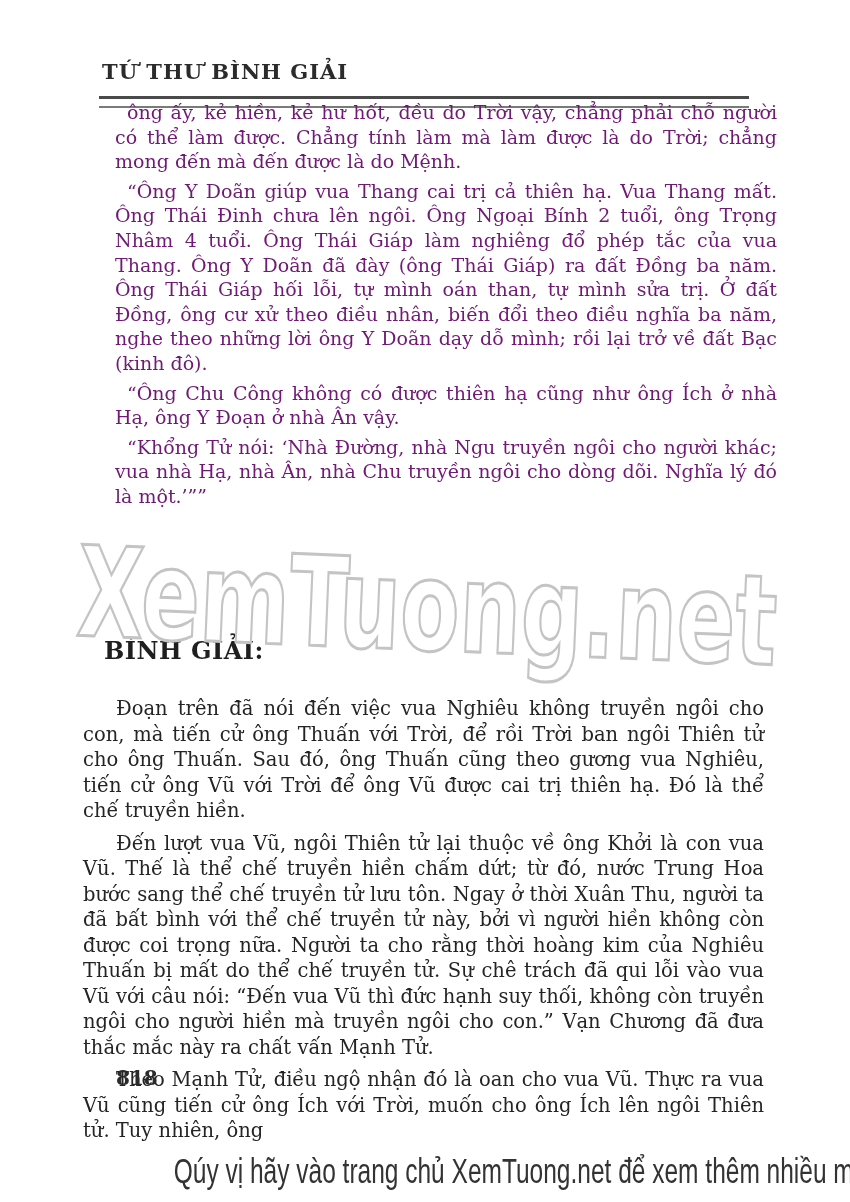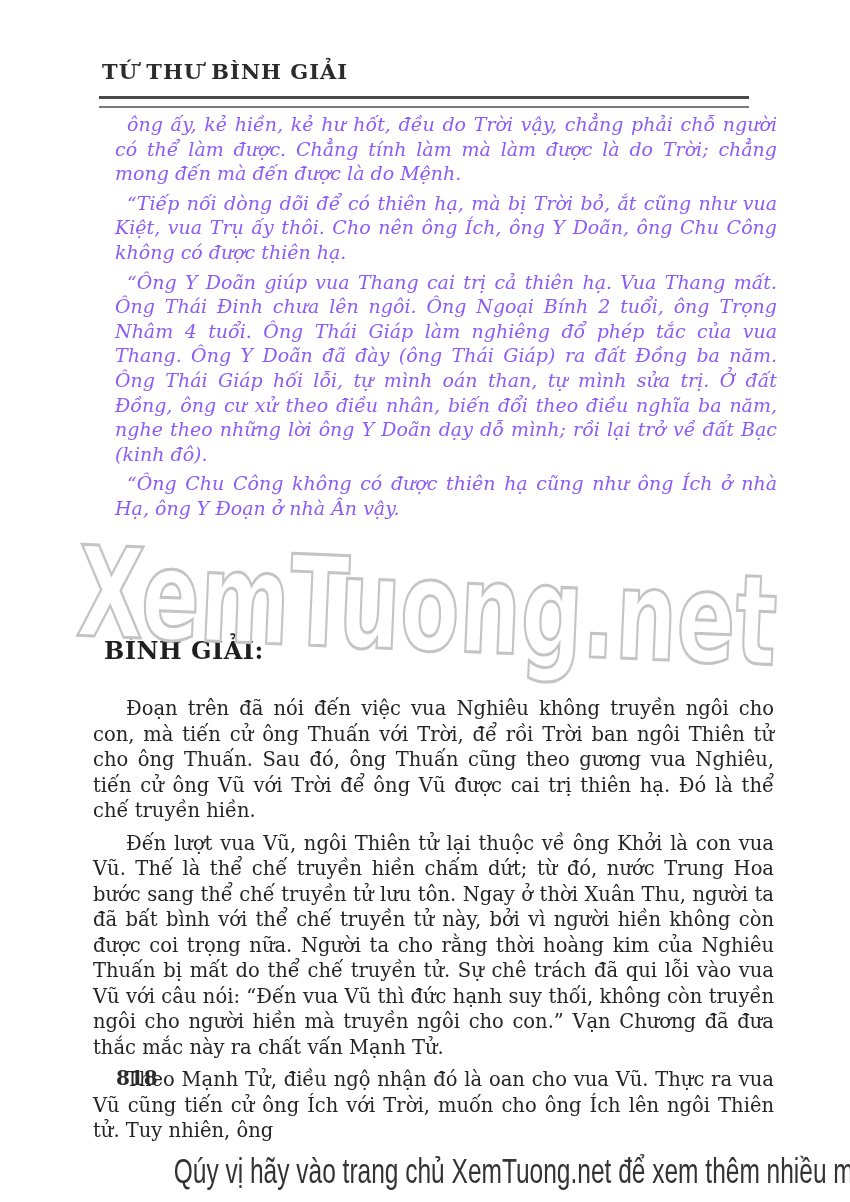--- a/index.html
+++ b/index.html
@@ -11,32 +11,32 @@
   .book-header-title {
     position:absolute; left:102px; top:59px;
     font-size:21px; font-weight:bold; letter-spacing:1px; color:#2b2b2b;
     white-space:nowrap;
   }
   .header-rule {
     position:absolute; left:99px; top:96px; width:650px; height:7px;
     border-top:3px solid #4a4a4a; border-bottom:2px solid #7a7a7a;
   }
   .quote-block {
-    position:absolute; left:115px; top:112px; width:662px;
-    font-style:italic; font-size:19px; line-height:24.6px;
-    text-align:justify; text-align-last:left; color:#8b5cf6;
+    position:absolute; left:115px; top:100px; width:662px;
+    font-size:19px; line-height:24.6px;
+    text-align:justify; text-align-last:left; color:#701a75;
   }
   .quote-block p { margin:0 0 5px 0; text-indent:12px; }
   .commentary-heading {
     position:absolute; left:104px; top:636px;
     font-size:24px; font-weight:bold; letter-spacing:0.5px; color:#1f1f1f;
     white-space:nowrap;
   }
   .commentary-body {
-    position:absolute; left:93px; top:696px; width:681px;
+    position:absolute; left:83px; top:696px; width:681px;
     font-size:19.5px; line-height:25.5px;
     text-align:justify; text-align-last:left; color:#242424;
   }
   .commentary-body p { margin:0 0 7px 0; text-indent:33px; }
   .page-number {
     position:absolute; left:116px; top:1066px;
     font-size:20px; font-weight:bold; color:#2b2b2b;
   }
   .watermark-wrap {
     position:absolute; left:42px; top:510px; width:770px; height:205px;
@@ -57,23 +57,23 @@
 </head>
 <body>
 
 <div class="page">
 
   <div class="book-header-title">TỨ THƯ BÌNH GIẢI</div>
   <div class="header-rule"></div>
 
   <div class="quote-block">
     <p>ông ấy, kẻ hiền, kẻ hư hốt, đều do Trời vậy, chẳng phải chỗ người có thể làm được. Chẳng tính làm mà làm được là do Trời; chẳng mong đến mà đến được là do Mệnh.</p>
-    <p>“Tiếp nối dòng dõi để có thiên hạ, mà bị Trời bỏ, ắt cũng như vua Kiệt, vua Trụ ấy thôi. Cho nên ông Ích, ông Y Doãn, ông Chu Công không có được thiên hạ.</p>
     <p>“Ông Y Doãn giúp vua Thang cai trị cả thiên hạ. Vua Thang mất. Ông Thái Đinh chưa lên ngôi. Ông Ngoại Bính 2 tuổi, ông Trọng Nhâm 4 tuổi. Ông Thái Giáp làm nghiêng đổ phép tắc của vua Thang. Ông Y Doãn đã đày (ông Thái Giáp) ra đất Đồng ba năm. Ông Thái Giáp hối lỗi, tự mình oán than, tự mình sửa trị. Ở đất Đồng, ông cư xử theo điều nhân, biến đổi theo điều nghĩa ba năm, nghe theo những lời ông Y Doãn dạy dỗ mình; rồi lại trở về đất Bạc (kinh đô).</p>
     <p>“Ông Chu Công không có được thiên hạ cũng như ông Ích ở nhà Hạ, ông Y Đoạn ở nhà Ân vậy.</p>
+    <p>“Khổng Tử nói: ‘Nhà Đường, nhà Ngu truyền ngôi cho người khác; vua nhà Hạ, nhà Ân, nhà Chu truyền ngôi cho dòng dõi. Nghĩa lý đó là một.’””</p>
   </div>
 
   <div class="commentary-heading">BÌNH GIẢI:</div>
 
   <div class="commentary-body">
     <p>Đoạn trên đã nói đến việc vua Nghiêu không truyền ngôi cho con, mà tiến cử ông Thuấn với Trời, để rồi Trời ban ngôi Thiên tử cho ông Thuấn. Sau đó, ông Thuấn cũng theo gương vua Nghiêu, tiến cử ông Vũ với Trời để ông Vũ được cai trị thiên hạ. Đó là thể chế truyền hiền.</p>
     <p>Đến lượt vua Vũ, ngôi Thiên tử lại thuộc về ông Khởi là con vua Vũ. Thế là thể chế truyền hiền chấm dứt; từ đó, nước Trung Hoa bước sang thể chế truyền tử lưu tôn. Ngay ở thời Xuân Thu, người ta đã bất bình với thể chế truyền tử này, bởi vì người hiền không còn được coi trọng nữa. Người ta cho rằng thời hoàng kim của Nghiêu Thuấn bị mất do thể chế truyền tử. Sự chê trách đã qui lỗi vào vua Vũ với câu nói: “Đến vua Vũ thì đức hạnh suy thối, không còn truyền ngôi cho người hiền mà truyền ngôi cho con.” Vạn Chương đã đưa thắc mắc này ra chất vấn Mạnh Tử.</p>
     <p>Theo Mạnh Tử, điều ngộ nhận đó là oan cho vua Vũ. Thực ra vua Vũ cũng tiến cử ông Ích với Trời, muốn cho ông Ích lên ngôi Thiên tử. Tuy nhiên, ông</p>
   </div>
 

